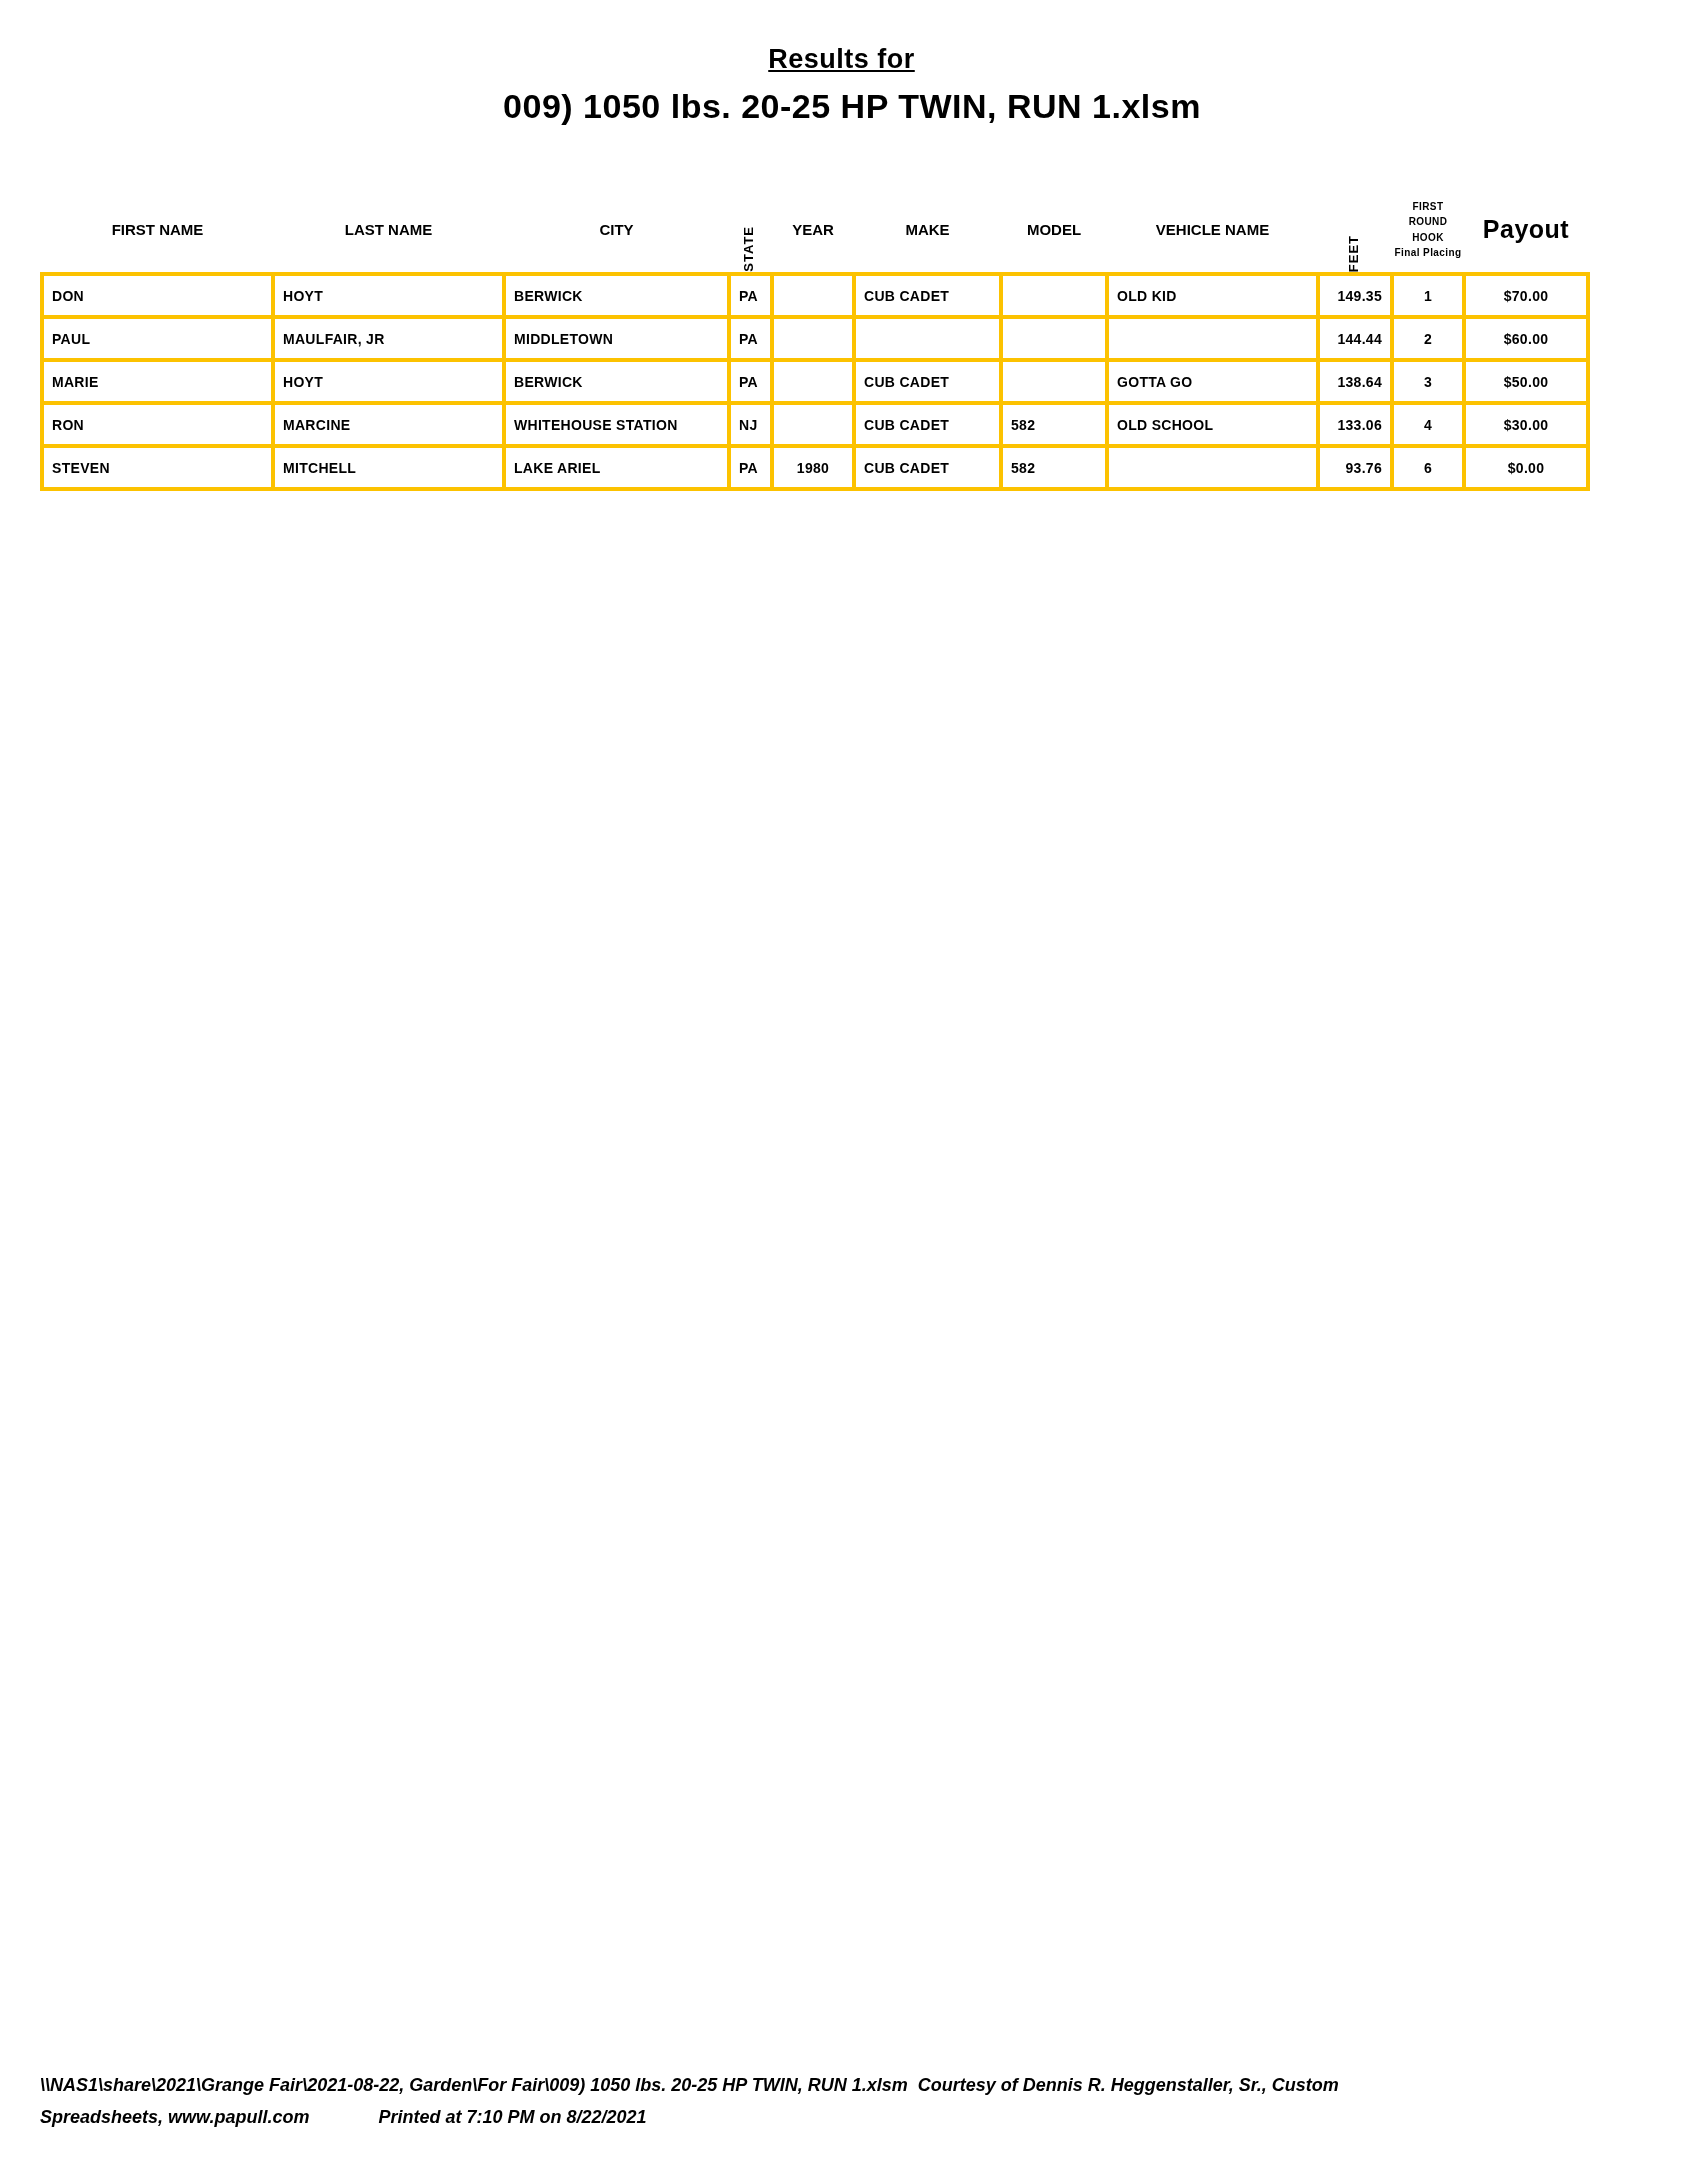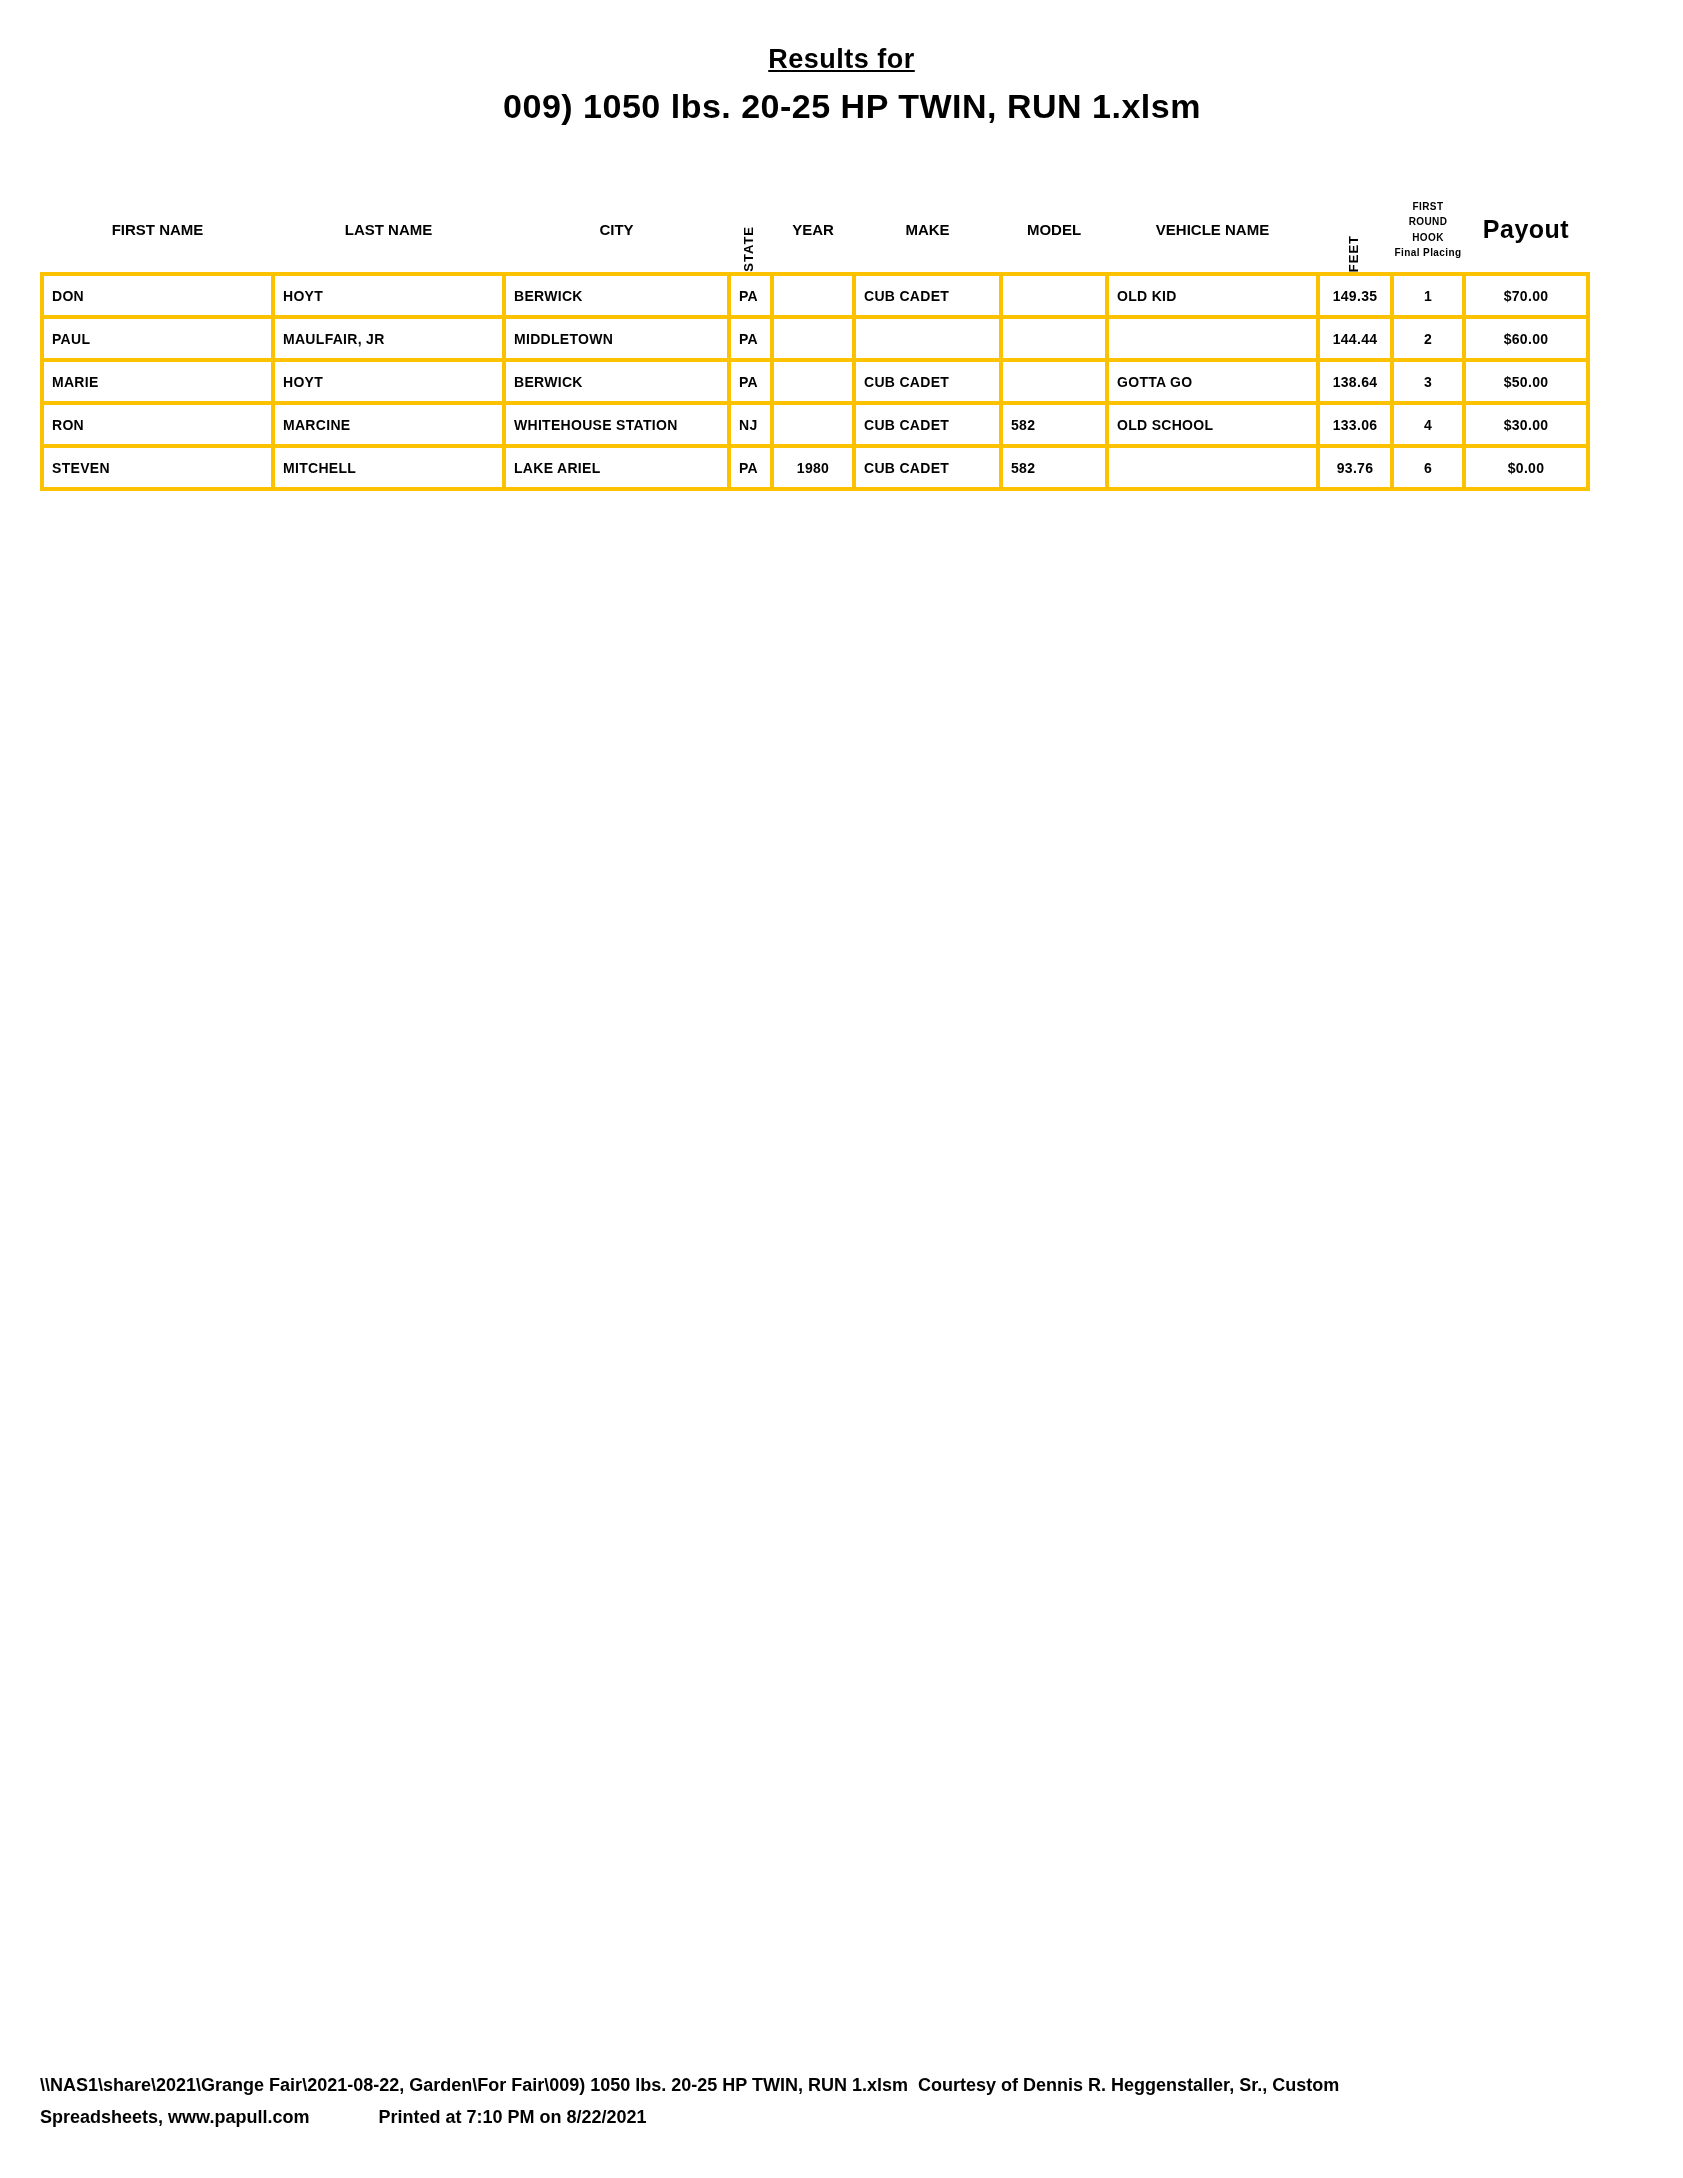--- a/index.html
+++ b/index.html
@@ -60,28 +60,29 @@
     border: 4px solid var(--gold);
     height: 43px;
     padding: 0 8px;
     font-size: 14px;
     letter-spacing: 0.3px;
     overflow: hidden;
     white-space: nowrap;
   }
   td.al { text-align: left; }
   td.ac { text-align: center; }
-  td.ar { text-align: center; }
+  td.ar { text-align: right; }
   .footer {
     position: absolute;
     left: 40px;
     right: 53px;
     top: 2069px;
     font-size: 18px;
     line-height: 32px;
+    font-style: italic;
   }
   .footer-line1 { white-space: pre-wrap; }
   .footer-printed { margin-left: 69px; }
 </style>
 </head>
 <body>
 
 <div class="title-line1">Results for</div>
 <div class="title-line2">009) 1050 lbs. 20-25 HP TWIN, RUN 1.xlsm</div>
 

